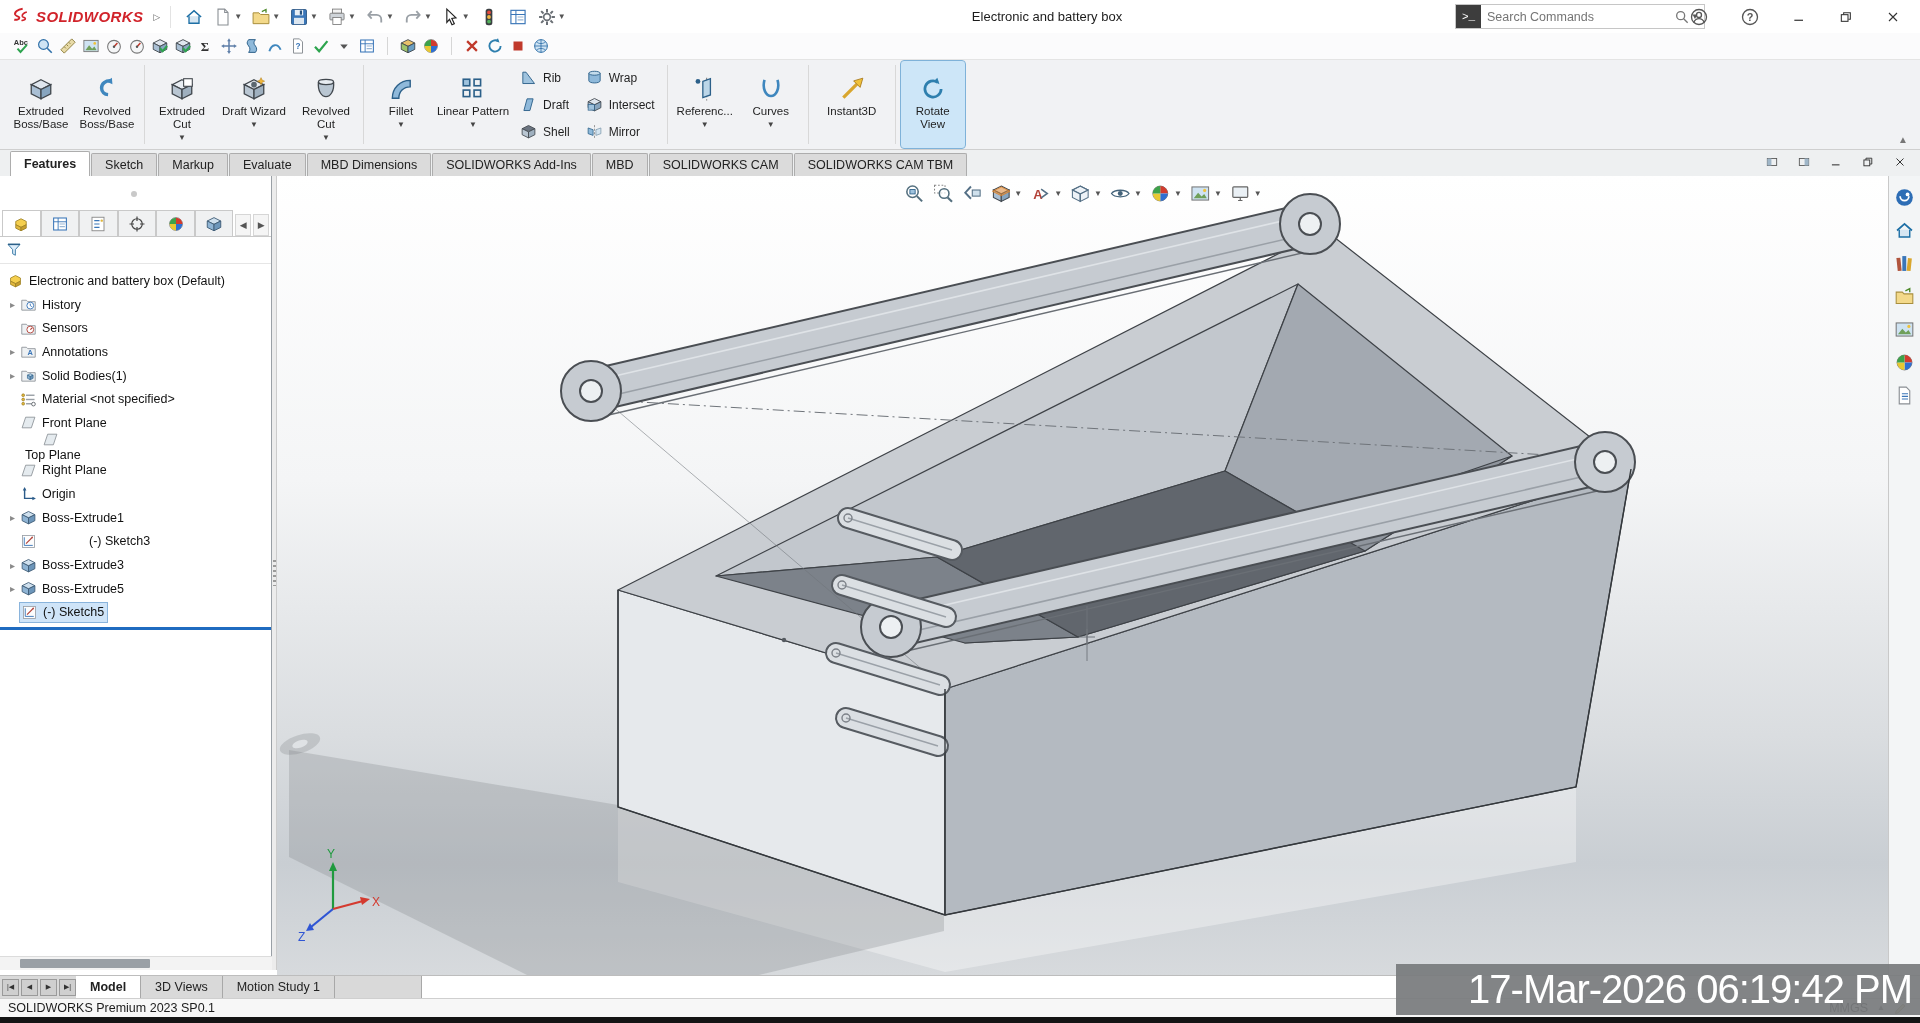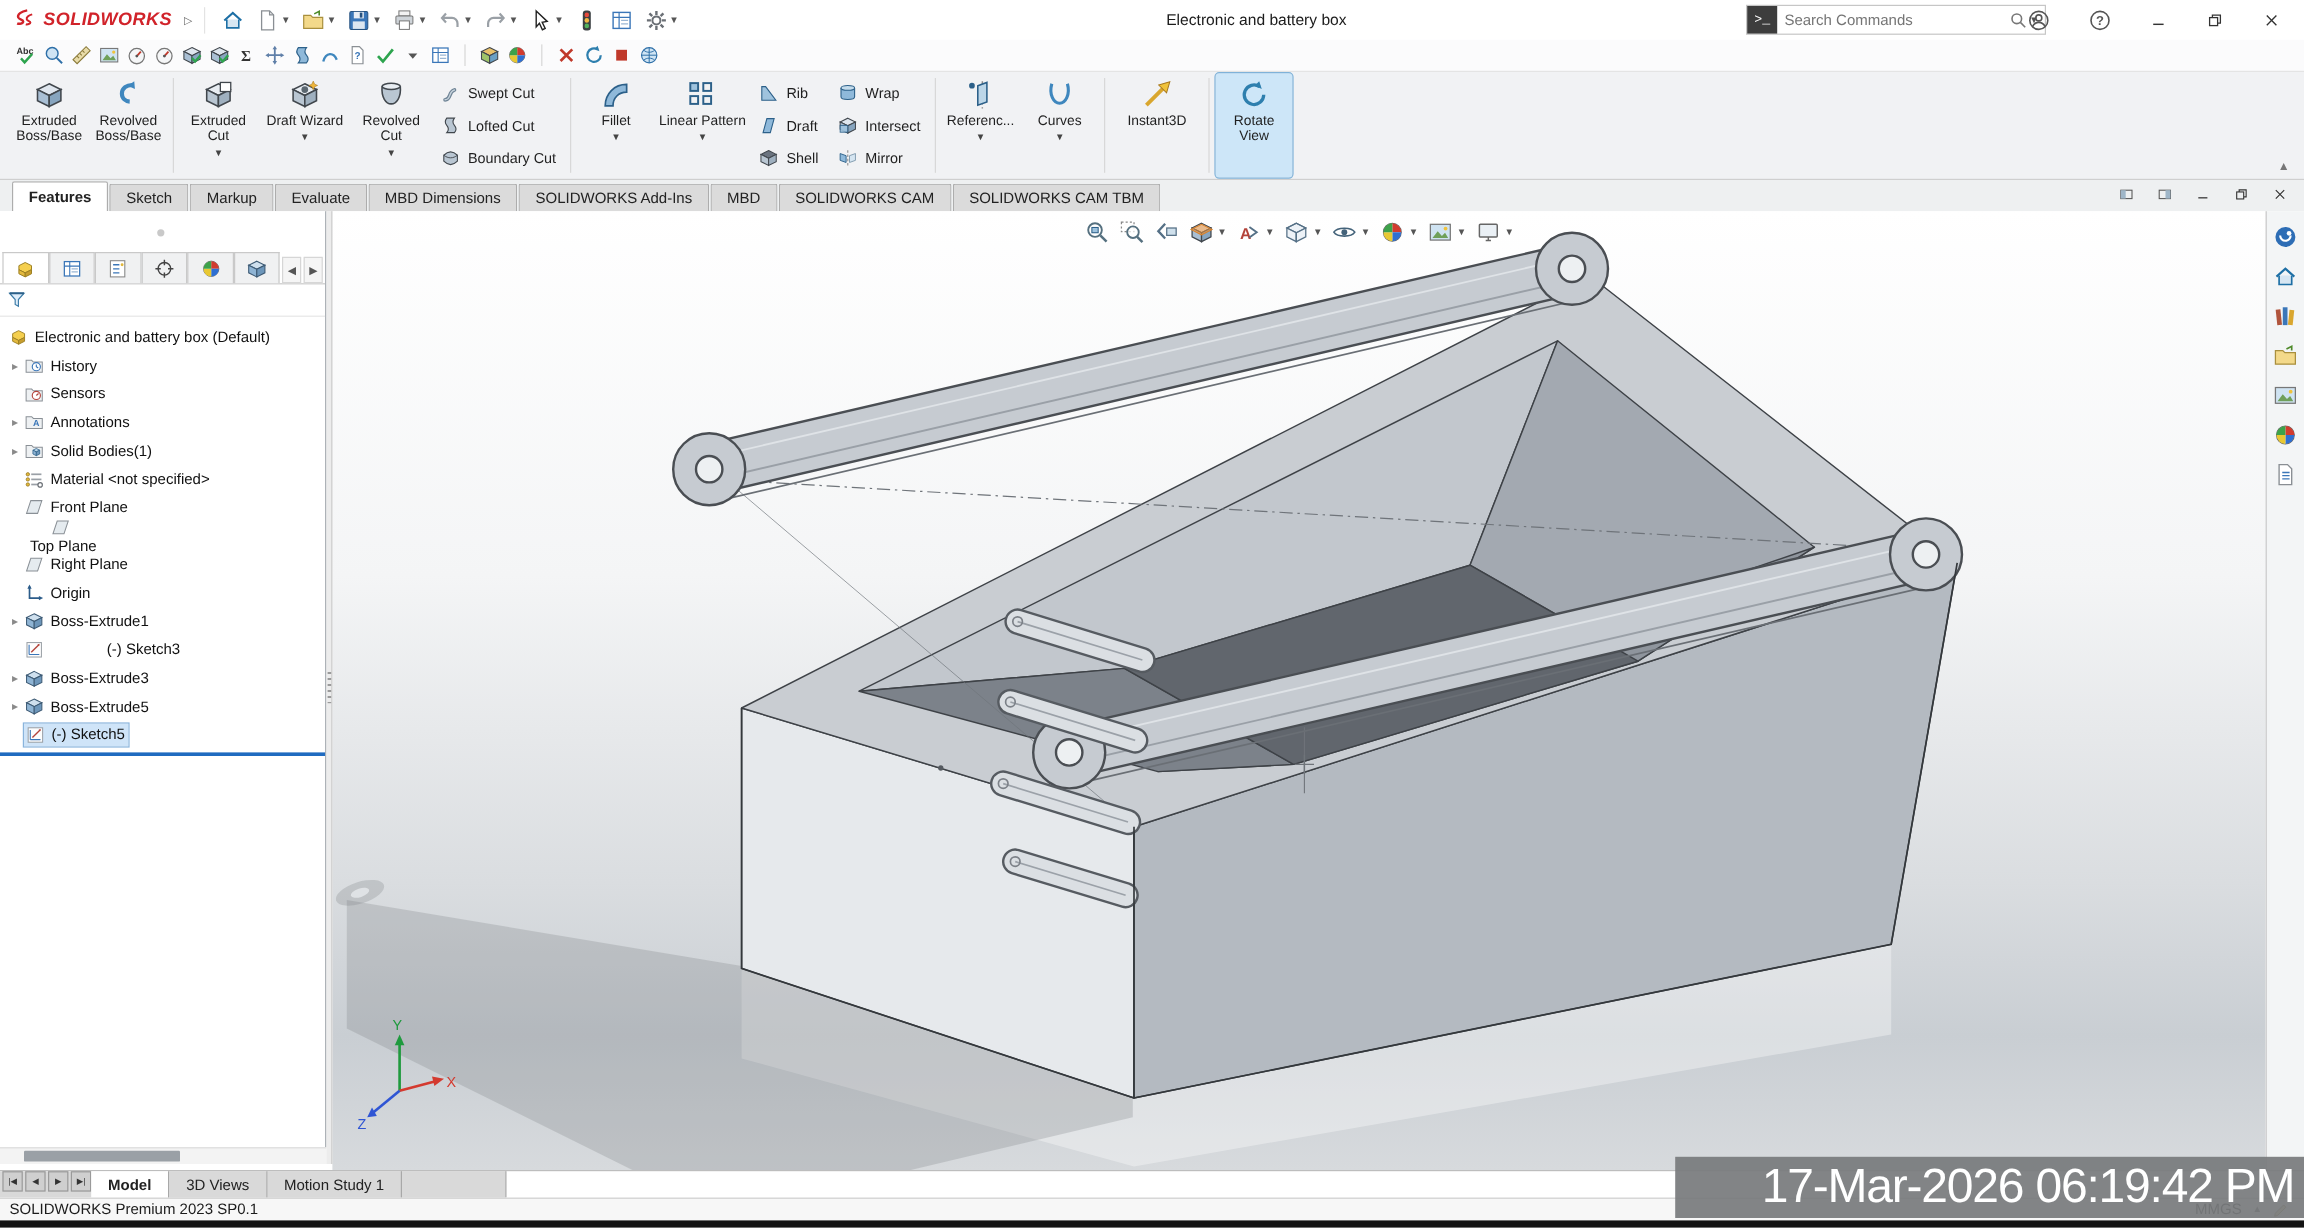--- a/index.html
+++ b/index.html
@@ -19,21 +19,21 @@
 #searchbox input{border:none;outline:none;flex:1;font-size:12.5px;padding:0 6px;color:#333;background:transparent;font-family:"Liberation Sans",sans-serif}
 #wctl{position:absolute;right:0;top:0;height:33px;display:flex;align-items:center;gap:25px;padding-right:16px}
 
 #utilbar{position:absolute;left:0;top:33px;width:1920px;height:27px;background:#fbfbfc;border-bottom:1px solid #e4e4e4;display:flex;align-items:center;padding-left:12px;gap:3px}
 .usep{width:1px;height:18px;background:#d6d6d6;margin:0 7px}
 .ubtn{padding:1px;display:flex;align-items:center}
 
 #ribbon{position:absolute;left:0;top:60px;width:1920px;height:90px;background:#f1f2f4;border-bottom:1px solid #cfcfcf;display:flex;align-items:stretch;padding-left:4px}
 .rgroup{display:flex;align-items:stretch;padding:1px 5px;gap:2px}
 .rsep{width:1px;background:#d8d8d8;margin:5px 0}
-.rbig{display:flex;flex-direction:column;align-items:center;width:64px;padding-top:5px;border-radius:3px}
+.rbig{display:flex;flex-direction:column;align-items:center;width:64px;padding-top:15px;border-radius:3px}
 .rbig.wide{width:76px}
 .rbig .lbl{font-size:11.5px;line-height:13px;text-align:center;color:#1f1f1f;margin-top:3px;white-space:pre-line}
 .rbig .crt{font-size:8px;color:#444;margin-top:2px}
 .rstack{display:flex;flex-direction:column;justify-content:center;gap:4px;padding:2px 4px}
 .rrow{display:flex;align-items:center;gap:6px;height:23px;font-size:12px;color:#1f1f1f;padding:0 3px}
 .hl{background:#cde6f8;outline:1px solid #7fb2d9}
 #ribbon-collapse{position:absolute;right:12px;top:134px;color:#777;font-size:10px;z-index:5}
 
 #tabstrip{position:absolute;left:0;top:150px;width:1920px;height:26px;background:#eef0f1;display:flex;align-items:flex-end;padding-left:10px}
 .ctab{height:23px;padding:0 13px;display:flex;align-items:center;font-size:12.5px;color:#222;background:#dbdbdb;border:1px solid #adadad;border-bottom:none;margin-right:1px;border-radius:2px 2px 0 0}
@@ -60,21 +60,21 @@
 #splitter .grip{position:absolute;left:1px;top:384px;width:3px;height:26px;background:repeating-linear-gradient(180deg,#9a9a9a 0 2px,transparent 2px 5px)}
 
 #viewport{position:absolute;left:277px;top:176px;width:1611px;height:799px;background:linear-gradient(180deg,#ffffff 0%,#f4f5f6 38%,#dadde0 70%,#c9ced3 86%,#d7dadd 100%);overflow:hidden}
 #modelsvg{position:absolute;left:0;top:0}
 .hud{position:absolute;top:7px;left:50%;transform:translateX(-50%);display:flex;align-items:center;gap:8px;z-index:5}
 .hudbtn{display:flex;align-items:center;gap:2px}
 
 #taskpane{position:absolute;left:1888px;top:176px;width:32px;height:799px;background:#f3f5f6;border-left:1px solid #c9c9c9;display:flex;flex-direction:column;align-items:center;gap:8px;padding-top:9px;z-index:6}
 
 #doctabs{position:absolute;left:0;top:975px;width:1920px;height:23px;background:#fff;border-top:1px solid #bdbdbd;display:flex;z-index:6}
-#doctabs .zone{display:flex;align-items:flex-start;background:#d9d9d9;border-right:1px solid #a8a8a8}
+#doctabs .zone{display:flex;align-items:center;background:#d9d9d9;border-right:1px solid #a8a8a8}
 .navbtn{width:17px;height:17px;border:1px solid #9a9a9a;background:#cfcfcf;font-size:7px;display:flex;align-items:center;justify-content:center;color:#333;margin-left:2px}
 .dtab{padding:0 14px;height:23px;display:flex;align-items:center;font-size:12.5px;background:#d9d9d9;border-right:1px solid #a8a8a8;color:#222}
 .dtab.active{background:#fff;font-weight:700}
 .dfill{width:86px;height:23px;background:#d9d9d9}
 #statusbar{position:absolute;left:0;top:998px;width:1920px;height:19px;background:#f7f7f7;border-top:1px solid #cfcfcf;font-size:12.5px;color:#1c1c1c;display:flex;align-items:center;justify-content:space-between;padding:0 8px;z-index:6}
 #status-right{display:flex;align-items:center;gap:8px;padding-right:4px}
 #blackstrip{position:absolute;left:0;top:1017px;width:1920px;height:6px;background:#141414;z-index:40}
 #datetime{position:absolute;left:1396px;top:964px;width:524px;height:51px;background:rgba(121,123,125,.93);color:#fff;font-size:40px;display:flex;align-items:center;justify-content:flex-end;padding-right:8px;letter-spacing:-1px;z-index:35;font-family:"Liberation Sans",sans-serif}
 </style>
 </head>
@@ -410,42 +410,20 @@
         <span class="crt">▼</span>
       </div>
       <div class="rbig">
         <svg width="26" height="26" viewBox="0 0 24 24" style="display:block">
           <path d="M5 5.5c-.8 8.5 3 13.5 7 13.5s7.8-5 7-13.5" fill="#b9c6d2" stroke="#41474d" stroke-width="1.2"></path>
           <ellipse cx="12" cy="5.5" rx="7" ry="2.4" fill="#e8edf2" stroke="#41474d" stroke-width="1.2"></ellipse>
         </svg>
         <span class="lbl">Revolved
 Cut</span>
         <span class="crt">▼</span>
-      </div>
-      <div class="rstack">
-        <div class="rrow">
-          <svg width="17" height="17" viewBox="0 0 24 24" style="display:block">
-            <path d="M5.5 20c7.5 0 3.5-9.5 11-11.5" fill="none" stroke="#6f8496" stroke-width="4.4" stroke-linecap="round"></path>
-            <path d="M5.5 20c7.5 0 3.5-9.5 11-11.5" fill="none" stroke="#c6d2db" stroke-width="1.6" stroke-linecap="round"></path>
-          </svg>
-          <span>Swept Cut</span>
-        </div>
-        <div class="rrow">
-          <svg width="17" height="17" viewBox="0 0 24 24" style="display:block">
-            <path d="M7.5 3.5h9c-2.6 3.4-2.6 5.4 0 8.4 2.3 2.7 2.3 6 0 8.6h-9c2.3-2.6 2.3-5.9 0-8.6-2.6-3-2.6-5 0-8.4z" fill="#b9c6d2" stroke="#41474d" stroke-width="1.3"></path>
-          </svg>
-          <span>Lofted Cut</span>
-        </div>
-        <div class="rrow">
-          <svg width="17" height="17" viewBox="0 0 24 24" style="display:block">
-            <path d="M4 9c5-5 11-5 16 0v7c-5 5-11 5-16 0z" fill="#b9c6d2" stroke="#41474d" stroke-width="1.3"></path>
-            <path d="M4 9c5 4 11 4 16 0" fill="none" stroke="#41474d" stroke-width="1.1"></path>
-          </svg>
-          <span>Boundary Cut</span>
-        </div>
       </div>
     </div>
     <div class="rsep"></div>
     <div class="rgroup">
       <div class="rbig">
         <svg width="26" height="26" viewBox="0 0 24 24" style="display:block">
           <path d="M4 20.5c0-9.4 7.1-16.5 16.5-16.5v6c-6.2 0-10.5 4.3-10.5 10.5z" fill="#8fb9da" stroke="#2c6089" stroke-width="1.3"></path>
         </svg>
         <span class="lbl">Fillet</span>
         <span class="crt">▼</span>

